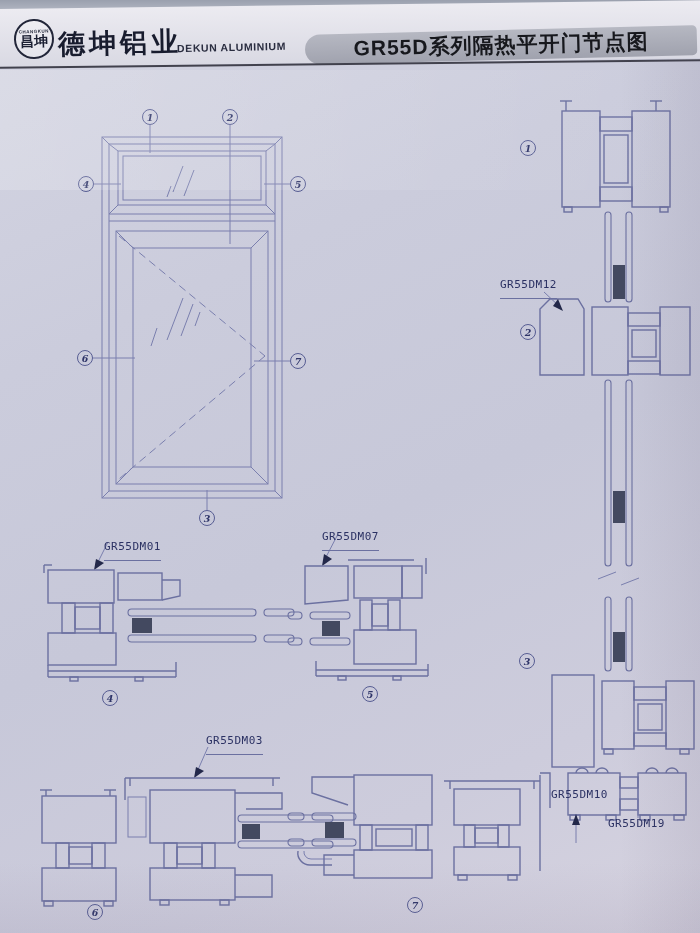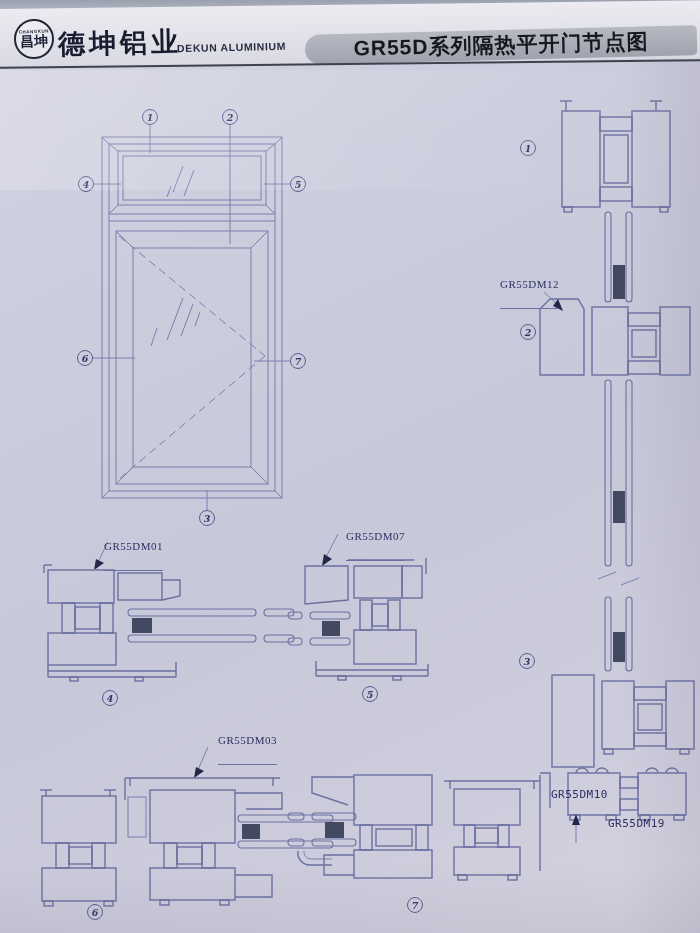--- a/index.html
+++ b/index.html
@@ -29,21 +29,21 @@
   .ln{stroke:#6b70a0;stroke-width:1.4;fill:none;}
   .tn{stroke:#7a7fae;stroke-width:1;fill:none;}
   .glass{stroke:#6b70a0;stroke-width:1.1;fill:none;}
   .dk{fill:#434960;}
   .ar{fill:#23284a;}
   .dash{stroke-dasharray:8 5;}
   .mk{position:absolute;width:16px;height:16px;border:1.2px solid #575d93;border-radius:50%;
     color:#2e3468;font:italic bold 9.5px "DejaVu Serif",serif;display:flex;align-items:center;justify-content:center;
     box-sizing:border-box;background:transparent;}
   .plabel{position:absolute;font-family:"DejaVu Sans Mono",monospace;font-size:11px;color:#2b3163;letter-spacing:0.5px;white-space:nowrap;}
-  .ul{border-bottom:1px solid #6b70a0;padding-bottom:18px;font-family:Liberation Serif, serif;}
+  .ul{border-bottom:1px solid #6b70a0;padding-bottom:7px;}
   .shade{position:absolute;pointer-events:none;}
 </style>
 </head>
 <body>
 
 <div class="page">
 
   <div class="table-edge"></div>
   <div class="paper-top"></div>
 
@@ -314,22 +314,22 @@
       <rect class="ln" x="187" y="65" width="23" height="15"></rect>
       <rect class="ln" x="166" y="84" width="66" height="28"></rect>
       <rect class="ln" x="170" y="112" width="9" height="5"></rect>
       <rect class="ln" x="220" y="112" width="9" height="5"></rect>
       <line class="ln" x1="252" y1="12" x2="252" y2="108"></line>
       <path class="ln" d="M252 10 L262 10 L262 45"></path>
     </g>
   </svg>
 
   <div class="plabel ul" style="left:104px;top:540px">GR55DM01</div>
-  <div class="plabel ul" style="left:346px;top:530px">GR55DM07</div>
-  <div class="plabel ul" style="left:218px;top:734px">GR55DM03</div>
+  <div class="plabel ul" style="left:322px;top:530px">GR55DM07</div>
+  <div class="plabel ul" style="left:206px;top:734px">GR55DM03</div>
   <div class="plabel ul" style="left:500px;top:278px">GR55DM12</div>
   <div class="plabel" style="left:551px;top:788px">GR55DM10</div>
   <div class="plabel" style="left:608px;top:817px">GR55DM19</div>
 
   <div class="mk" style="left:142px;top:109px">1</div>
   <div class="mk" style="left:222px;top:109px">2</div>
   <div class="mk" style="left:78px;top:176px">4</div>
   <div class="mk" style="left:290px;top:176px">5</div>
   <div class="mk" style="left:77px;top:350px">6</div>
   <div class="mk" style="left:290px;top:353px">7</div>

